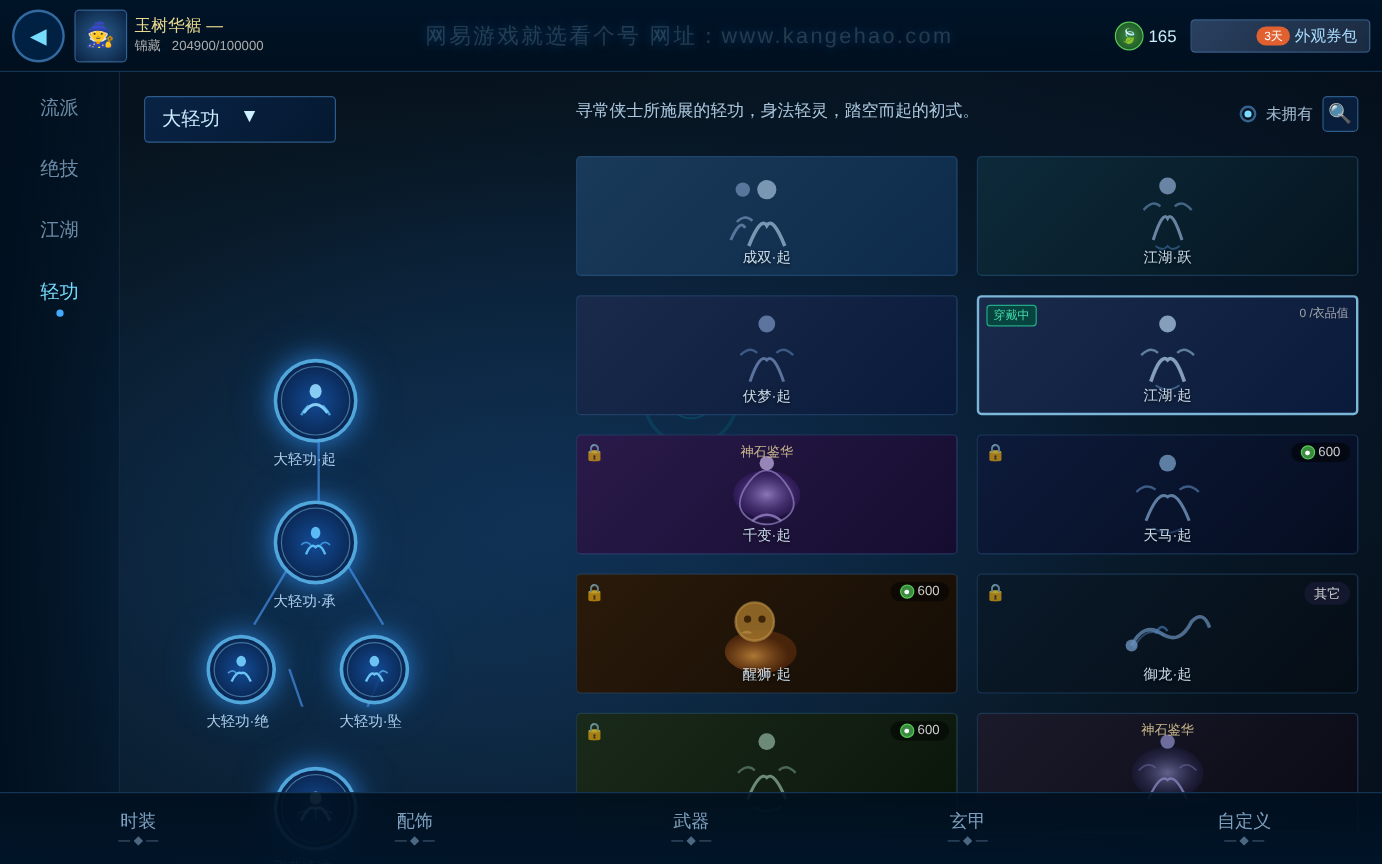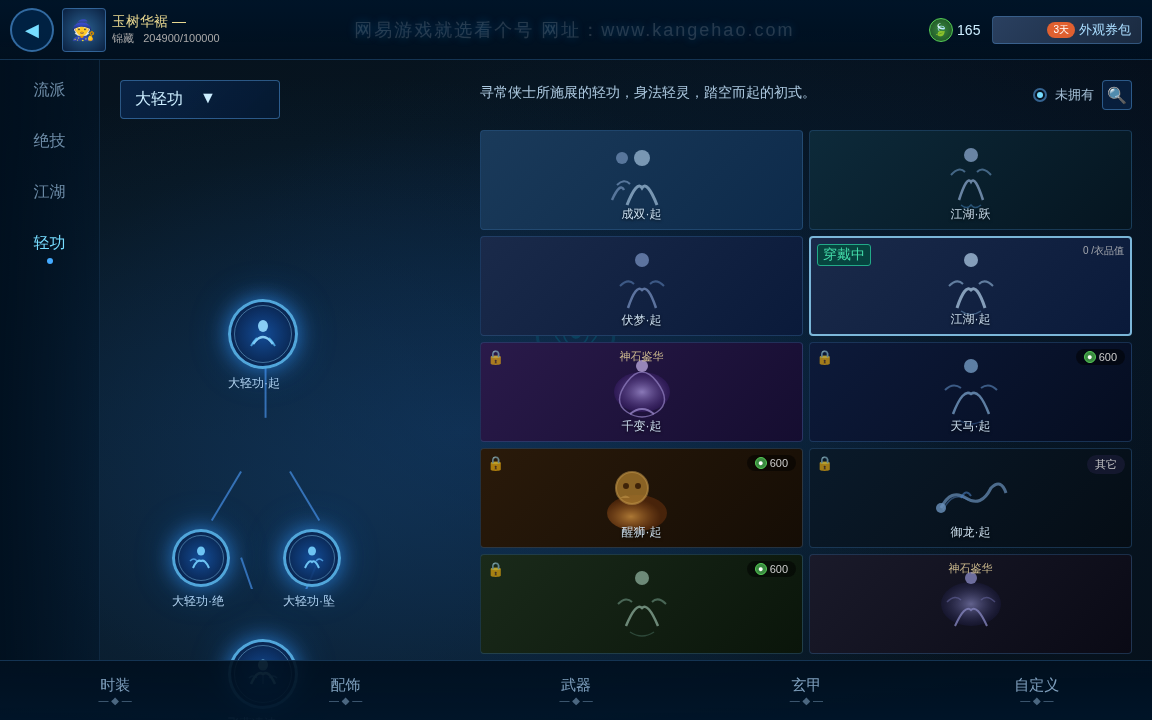--- a/index.html
+++ b/index.html
@@ -328,21 +328,21 @@
       display: flex; align-items: center; justify-content: center;
       color: #7df;
       cursor: pointer;
       font-size: 16px;
     }
 
     
     .skill-grid {
       display: grid;
       grid-template-columns: 1fr 1fr;
-      gap: 6px;
+      gap: 16px;
       flex: 1;
     }
 
     .skill-card {
       position: relative;
       border-radius: 4px;
       overflow: hidden;
       cursor: pointer;
       height: 100px;
       background: rgba(5,20,40,0.8);
@@ -405,21 +405,21 @@
       color: rgba(220,200,150,0.9);
     }
 
     .wearing-badge {
       position: absolute;
       top: 6px; left: 6px;
       background: rgba(0,80,60,0.7);
       border: 1px solid #2a8;
       border-radius: 3px;
       padding: 1px 5px;
-      font-size: 14px;
+      font-size: 10px;
       color: #4da;
     }
     .cloth-value {
       position: absolute;
       top: 6px; right: 6px;
       color: rgba(200,200,200,0.8);
       font-size: 10px;
     }
 
     
@@ -561,20 +561,31 @@
           <svg width="36" height="36" viewBox="0 0 36 36">
             <ellipse cx="18" cy="10" rx="5" ry="6" fill="rgba(150,220,255,0.9)"></ellipse>
             <path d="M8 28 Q18 14 28 28" fill="none" stroke="rgba(150,220,255,0.9)" stroke-width="2.5"></path>
             <path d="M12 22 Q8 26 6 30" fill="none" stroke="rgba(100,200,255,0.7)" stroke-width="2"></path>
             <path d="M24 22 Q28 26 30 30" fill="none" stroke="rgba(100,200,255,0.7)" stroke-width="2"></path>
           </svg>
         </div>
         <span class="node-label">大轻功·起</span>
       </div>
 
+      <div class="skill-node" style="left:108px; top:278px;">
+        <div class="node-circle">
+          <svg width="36" height="36" viewBox="0 0 36 36">
+            <ellipse cx="18" cy="10" rx="4" ry="5" fill="rgba(100,200,255,0.9)"></ellipse>
+            <path d="M10 28 Q14 18 18 22 Q22 18 26 28" fill="none" stroke="rgba(100,200,255,0.9)" stroke-width="2"></path>
+            <path d="M6 20 Q10 16 14 20" fill="none" stroke="rgba(80,180,255,0.7)" stroke-width="1.5"></path>
+            <path d="M22 20 Q26 16 30 20" fill="none" stroke="rgba(80,180,255,0.7)" stroke-width="1.5"></path>
+          </svg>
+        </div>
+        <span class="node-label">大轻功·承</span>
+      </div>
 
       <div class="skill-node" style="left:163px; top:390px;">
         <div class="node-circle small">
           <svg width="30" height="30" viewBox="0 0 30 30">
             <ellipse cx="15" cy="8" rx="4" ry="4.5" fill="rgba(120,210,255,0.9)"></ellipse>
             <path d="M8 25 Q12 16 15 19 Q18 16 22 25" fill="none" stroke="rgba(120,210,255,0.9)" stroke-width="2"></path>
             <path d="M19 18 Q22 14 26 18" fill="none" stroke="rgba(100,190,255,0.7)" stroke-width="1.5"></path>
           </svg>
         </div>
         <span class="node-label">大轻功·坠</span>

